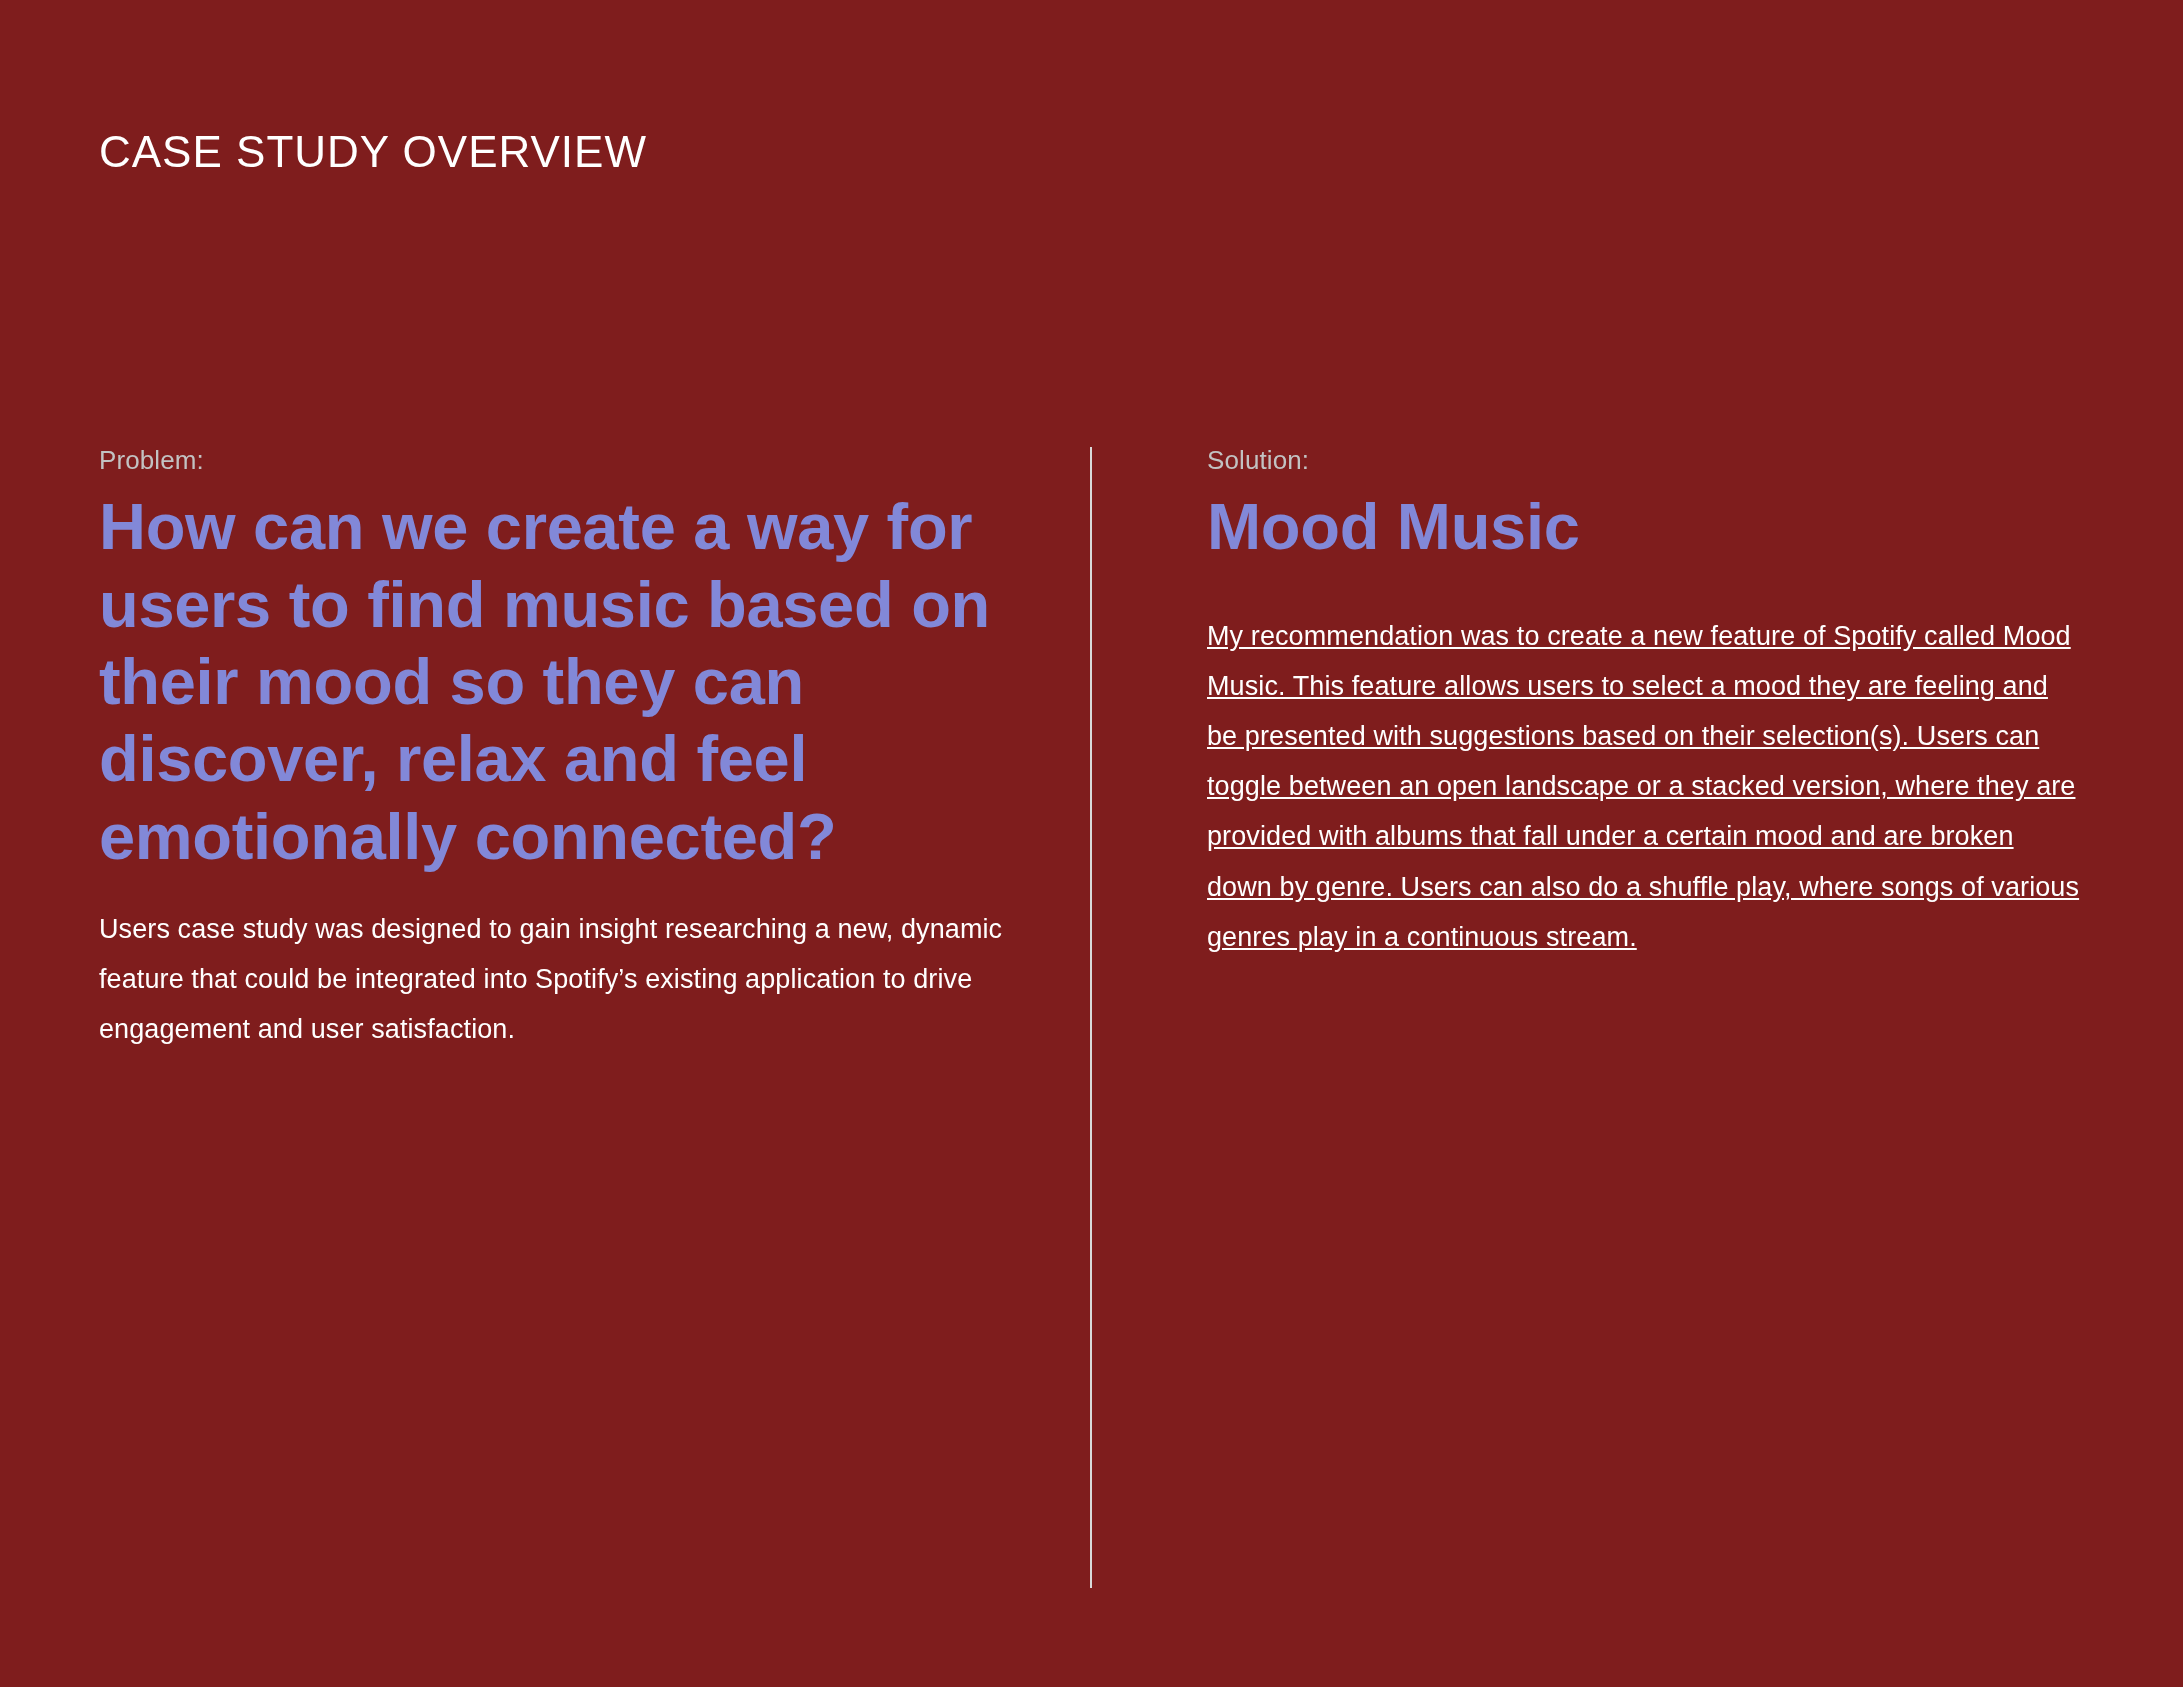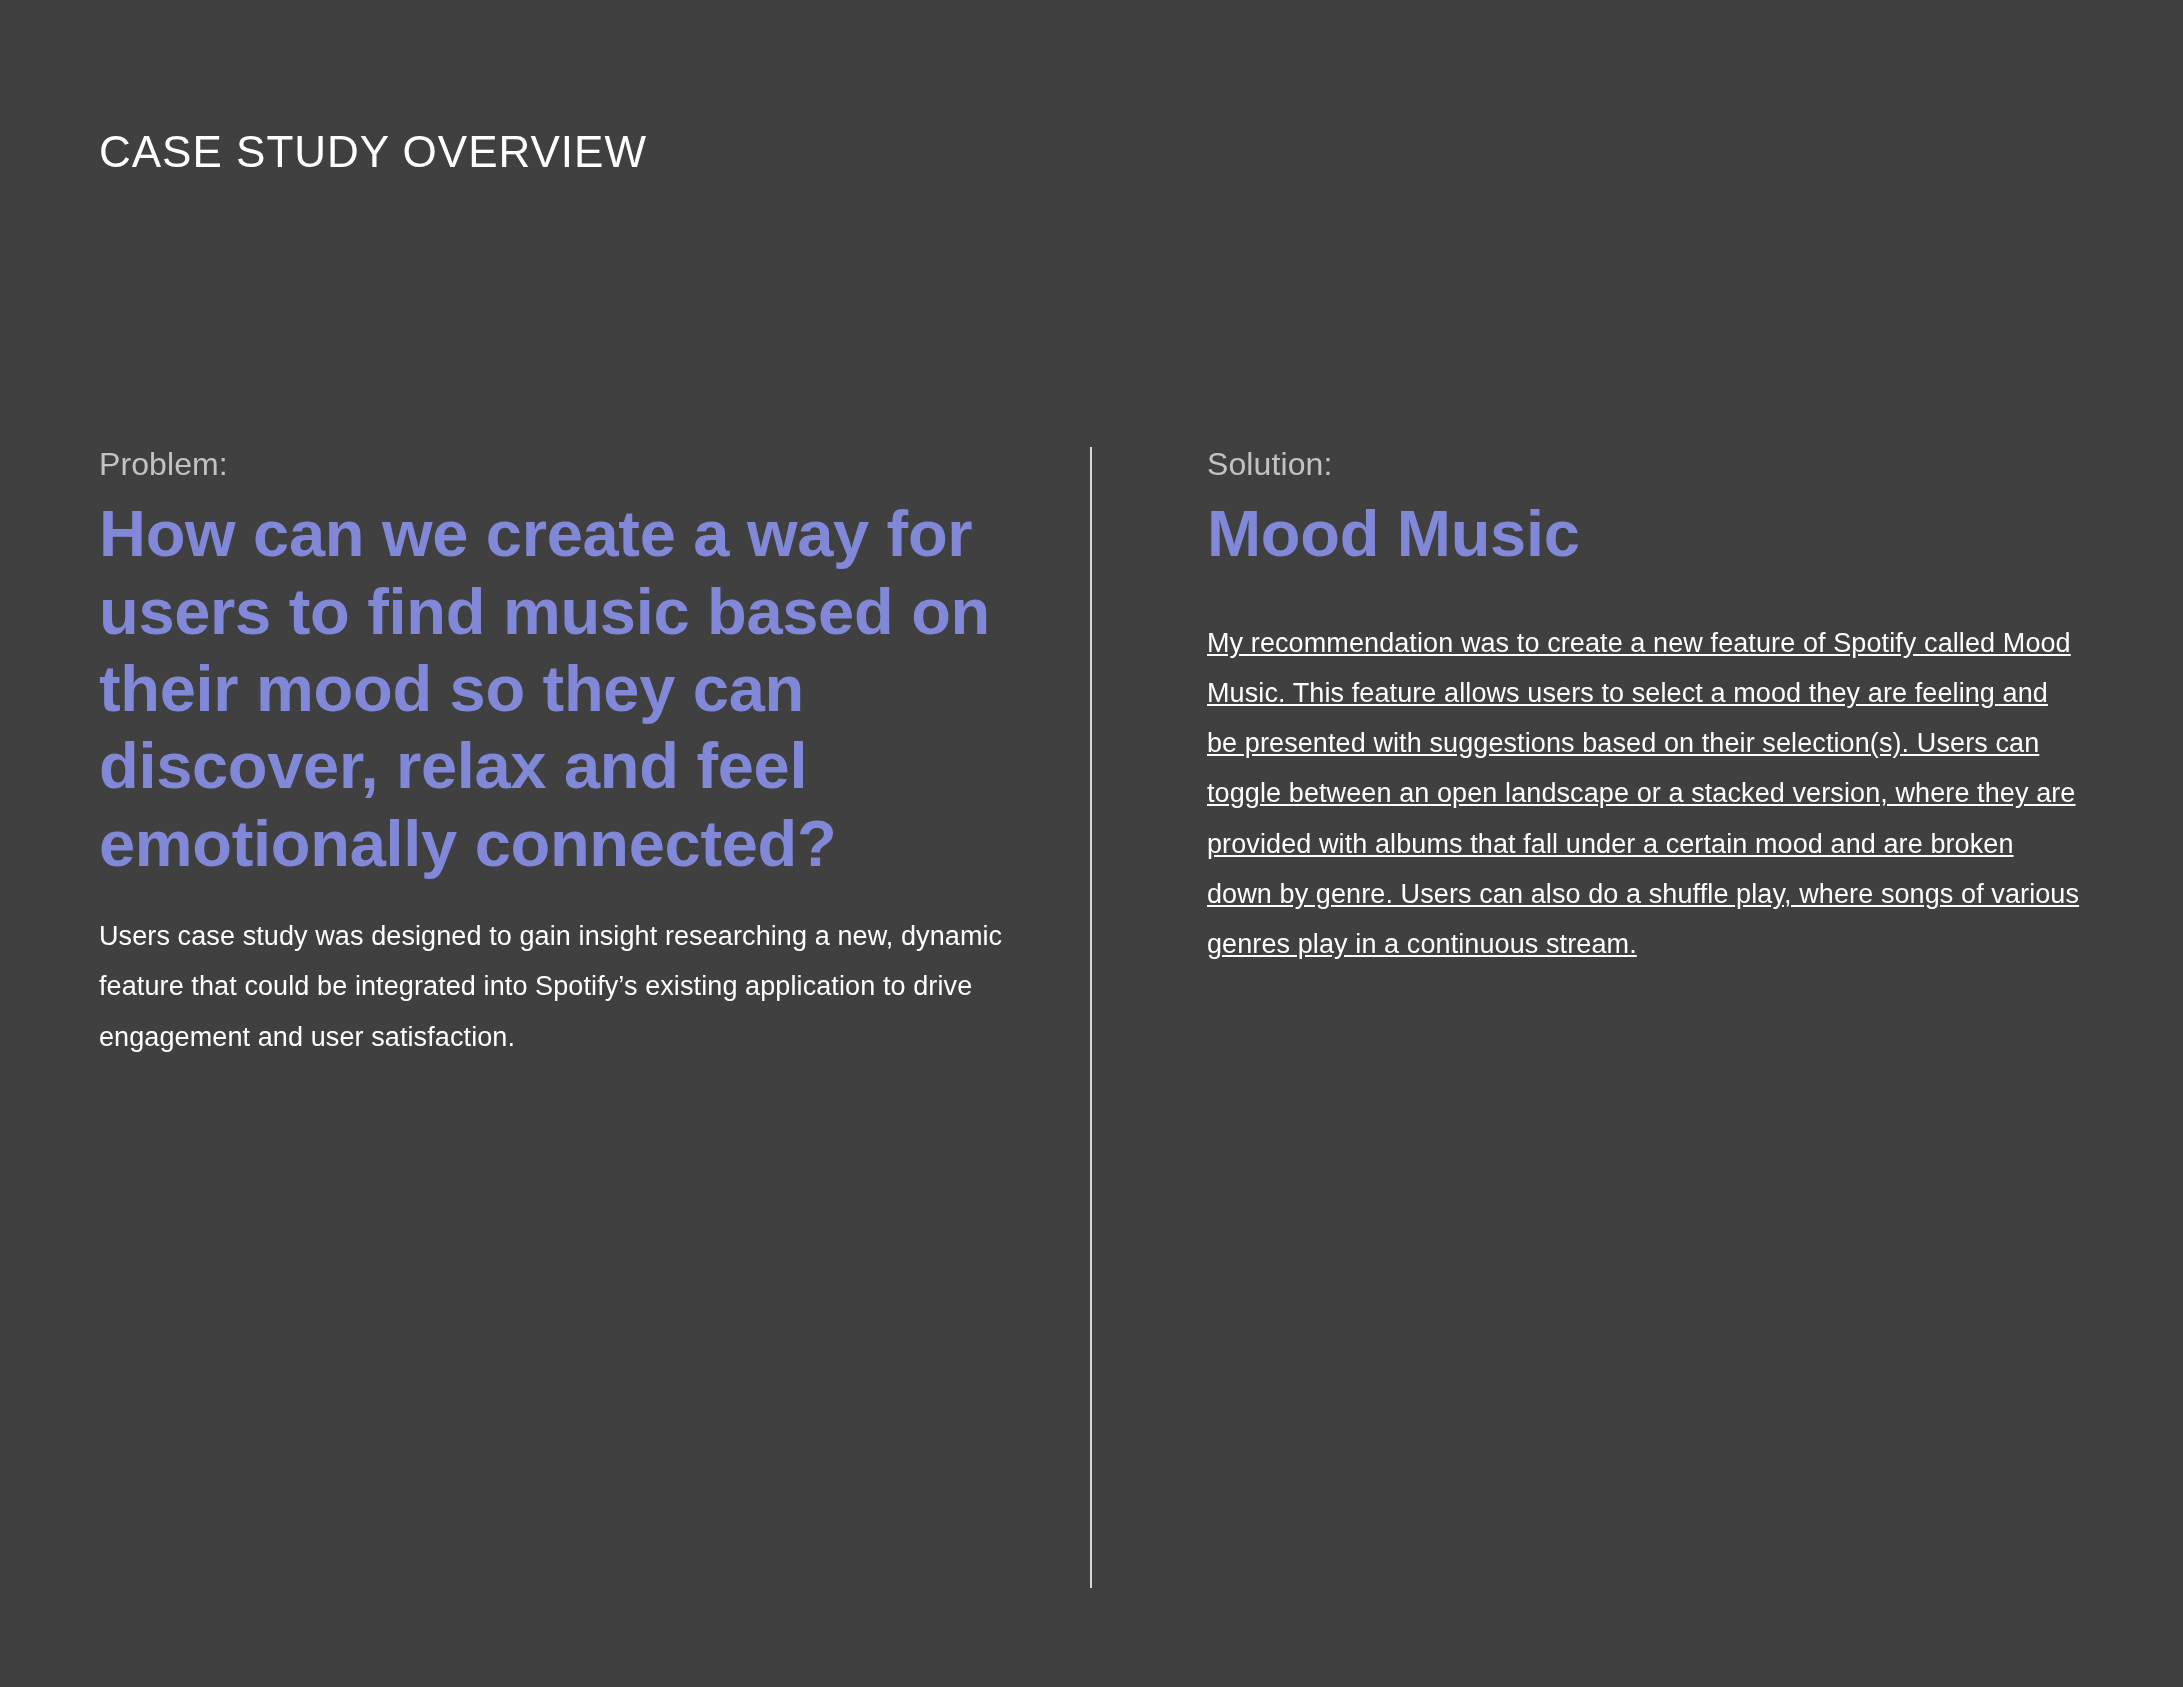--- a/index.html
+++ b/index.html
@@ -12,21 +12,21 @@
     height: 1687px;
     position: relative;
     overflow: hidden;
     font-family: "Liberation Sans", "DejaVu Sans", sans-serif;
     -webkit-font-smoothing: antialiased;
   }
 
   .slide {
     position: absolute;
     inset: 0;
-    background: #404040;
+    background: #7f1d1d;
   }
 
   
   .page-title {
     position: absolute;
     left: 99px;
     top: 98px;
     font-size: 44px;
     font-weight: 300;
     color: #ffffff;
@@ -47,21 +47,21 @@
 
   
   .column {
     position: absolute;
     top: 445px;
   }
   .column.left  { left: 99px;  width: 933px; }
   .column.right { left: 1190px; width: 873px; margin-left: 17px; }
 
   .col-label {
-    font-size: 32px;
+    font-size: 26px;
     font-weight: 400;
     color: #c2c2c2;
     line-height: 1.2;
     margin: 0 0 12px 0;
     letter-spacing: 0.1px;
   }
 
   .col-heading {
     font-size: 65px;
     font-weight: 700;

